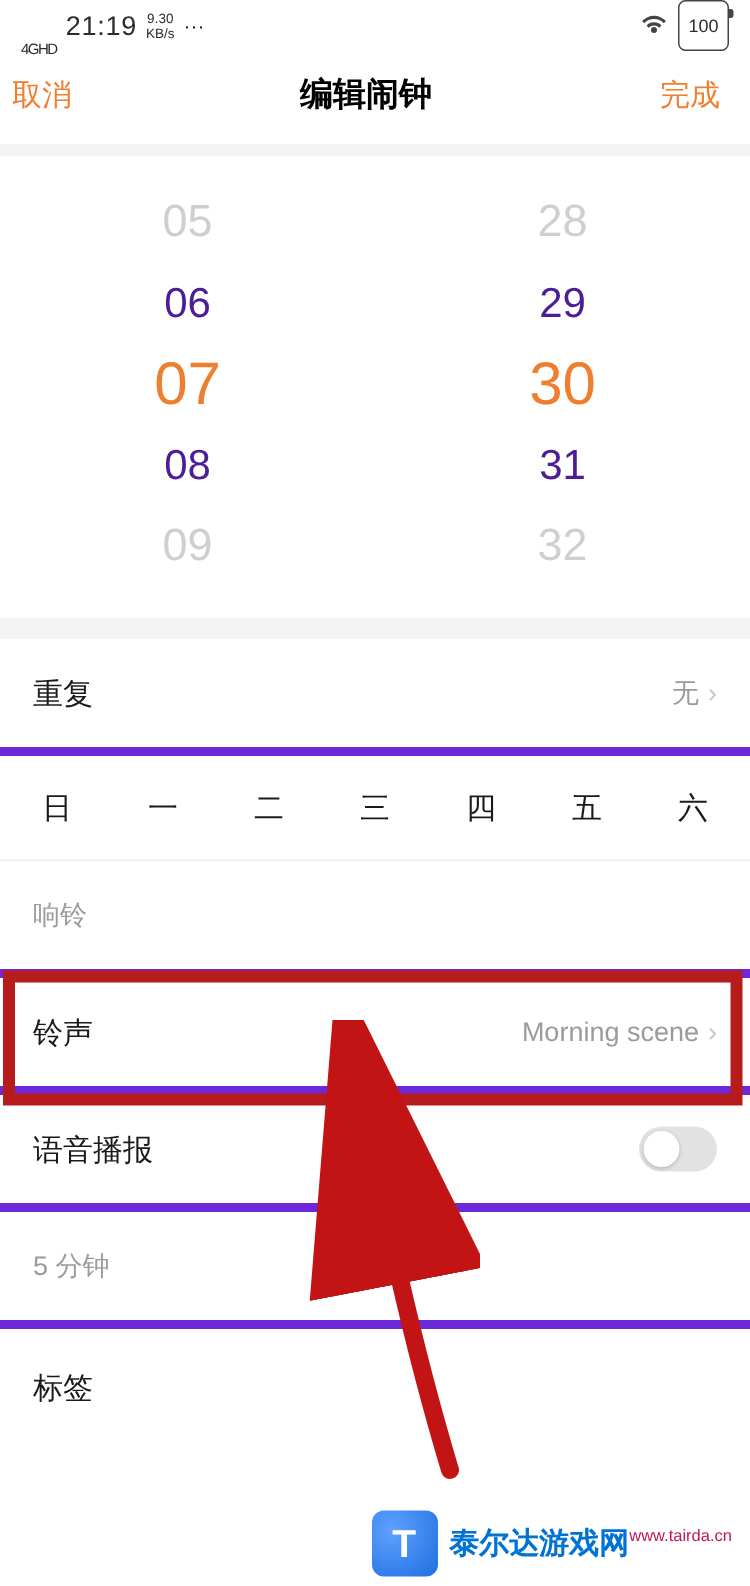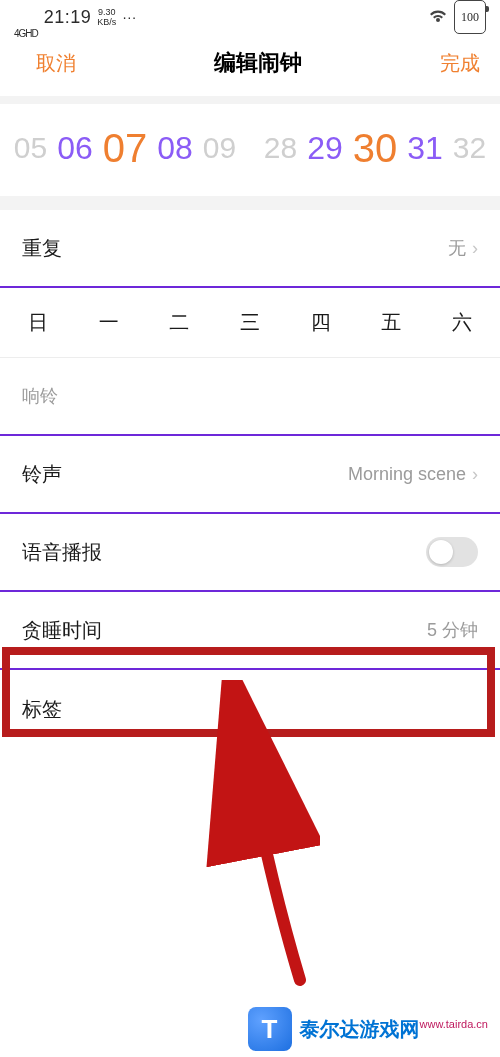--- a/index.html
+++ b/index.html
@@ -23,77 +23,77 @@
       height: 34px;
     }
     .status-left { display: flex; align-items: center; gap: 6px; }
     .status-right { display: flex; align-items: center; gap: 6px; }
     .signal { font-size: 10px; letter-spacing: -1px; margin-top: 32px; }
     .time { font-size: 18px; font-weight: 500; letter-spacing: 0.5px; }
     .net { font-size: 9px; line-height: 10px; text-align: center; }
     .battery-box {
       display: inline-flex; align-items: center; justify-content: center;
       border: 1.5px solid #444; border-radius: 5px; padding: 16px 6px;
-      font-size: 12px; height: 18px; position: relative; font-family: Liberation Serif, serif;
+      font-size: 12px; height: 18px; position: relative;
     }
     .battery-box::after {
       content: ""; position: absolute; right: -4px; top: 5px;
       width: 3px; height: 6px; background: #444; border-radius: 0 2px 2px 0;
     }
     
     .header {
       display: flex;
       justify-content: space-between;
       align-items: center;
-      padding: 14px 20px 18px 36px;
+      padding: 14px 20px 18px 8px;
       text-align: center;
     }
     .hdr-cancel, .hdr-done {
       color: #f08030;
       font-size: 20px;
     }
     .hdr-title { font-size: 22px; font-weight: 600; color: #000; }
     
     .picker-section {
       background: #fff;
       padding: 22px 0 26px 0;
       border-top: 8px solid #f3f3f3;
       border-bottom: 14px solid #f3f3f3;
     }
     .picker-cols {
       display: flex;
       justify-content: space-around;
     }
     .picker-col {
       display: flex;
-      flex-direction: row;
+      flex-direction: column;
       align-items: center;
       gap: 10px;
       width: 40%;
       justify-content: center;
     }
     .pick-row {
       font-size: 30px;
       font-weight: 300;
       line-height: 44px;
       color: #cfcfcf;
     }
-    .pick-row.near { color: #8b5cf6; font-size: 32px; }
+    .pick-row.near { color: #4c1d95; font-size: 28px; }
     .pick-row.sel { color: #ef7f30; font-size: 40px; font-weight: 400; }
     
     .settings {
       background: #fff;
     }
     .row {
       display: flex;
       justify-content: space-between;
       align-items: center;
       padding: 0 22px;
       height: 78px;
-      border-bottom: 2px solid #6d28d9;
+      border-bottom: 6px solid #6d28d9;
     }
     .row:last-child { border-bottom: none; }
     .row-label { font-size: 20px; color: #1a1a1a; }
     .row-value {
       display: flex; align-items: center; gap: 4px;
       font-size: 18px; color: #9b9b9b;
     }
     .chevron { color: #c7c7c7; font-size: 18px; margin-left: 2px; }
     .weekdays {
       display: flex;
@@ -224,21 +224,20 @@
       <span class="chevron">›</span>
     </span>
   </div>
 
   <div class="row">
     <span class="row-label">语音播报</span>
     <span class="switch"></span>
   </div>
 
   <div class="row">
-    <span class="row-label">贪睡时间</span>
     <span class="row-value">5 分钟</span>
   </div>
 
   <div class="row">
     <span class="row-label">标签</span>
   </div>
 
 </div>
 
 <div class="highlight-box" style="left:2px; top:647px; width:493px; height:90px;"></div>

